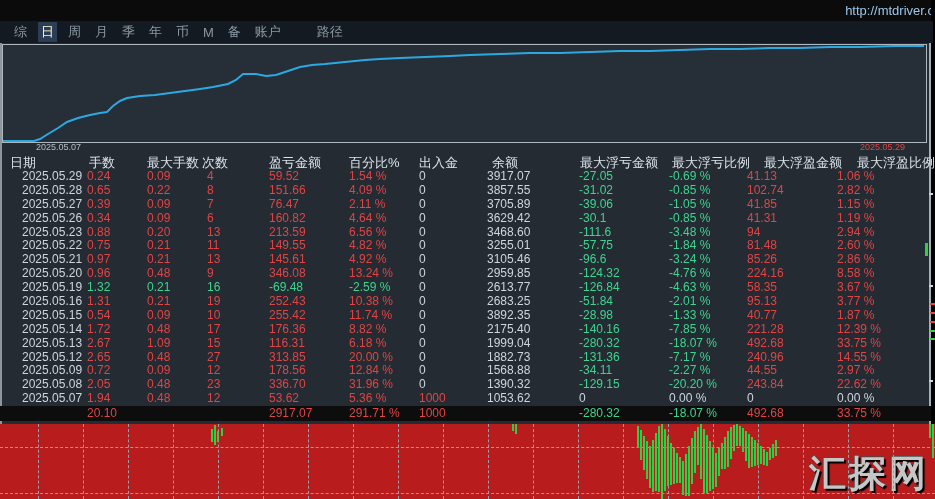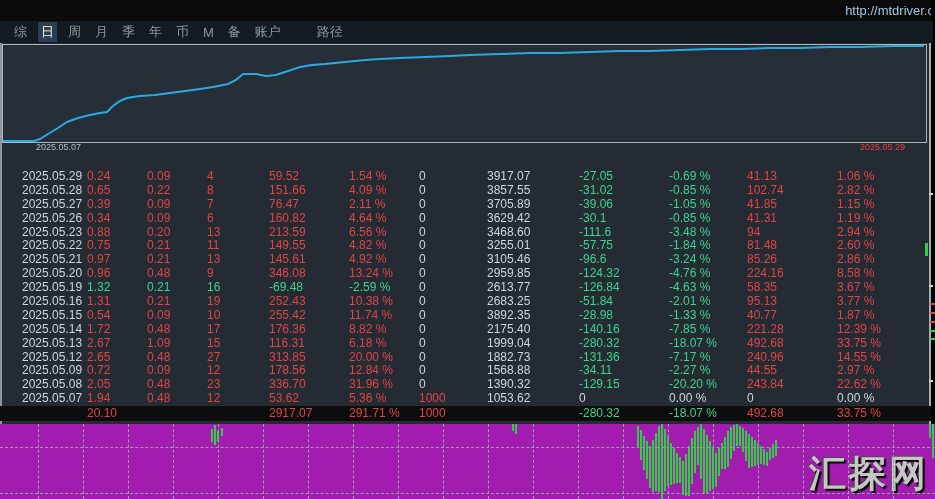--- a/index.html
+++ b/index.html
@@ -38,21 +38,21 @@
   .thead .c0{padding-left:8px}.thead .c1{padding-left:10px}.thead .c2{padding-left:8px}
   .thead .c3{padding-left:3px}.thead .c4{padding-left:8px}.thead .c5{padding-left:8px}
   .thead .c6{padding-left:8px}.thead .c7{padding-left:18px}.thead .c8{padding-left:11px}
   .thead .c9{padding-left:11px}.thead .c10{padding-left:19px}.thead .c11{padding-left:22px}
   .tr .c0{padding-left:20px}.tr .c1{padding-left:8px}.tr .c2{padding-left:8px}
   .tr .c3{padding-left:8px}.tr .c4{padding-left:8px}.tr .c5{padding-left:8px}
   .tr .c6{padding-left:8px}.tr .c7{padding-left:13px}.tr .c8{padding-left:10px}
   .tr .c9{padding-left:8px}.tr .c10{padding-left:2px}.tr .c11{padding-left:2px}
   .total.tr .c0{padding-left:8px;color:var(--neutral);margin-top:38px;}
   
-  .bottom{position:absolute;left:0;top:424px;width:935px;height:75px;background:#a21caf;}
+  .bottom{position:absolute;left:0;top:424px;width:935px;height:75px;background:#b91c1c;}
   .vgrid{position:absolute;top:0;height:75px;width:0;border-left:1px dashed #97a0a8;}
   .hgrid{position:absolute;left:0;width:935px;height:0;border-top:1px dashed #97a0a8;}
   .candle{position:absolute;width:2px;background:var(--candle);}
   .watermark{position:absolute;right:6px;bottom:0px;font-size:37px;font-weight:bold;
              color:#c6c6c6;letter-spacing:3px;text-shadow:2px 2px 1px #000,-1px -1px 0 #4a4a4a;}
   
   .tick{position:absolute;width:4px;height:2px;background:#cfd6dc;}
   .mark-g{position:absolute;background:var(--candle);}
   .mark-r{position:absolute;background:var(--red);}
 </style>
@@ -81,20 +81,34 @@
       </div>
 
     <div class="chart-panel">
       <svg class="curve-svg" width="923" height="97" viewBox="0 0 923 97">
         <polyline id="curve" fill="none" stroke-width="2" points="0,96 31,96 37,94 45,89 55,83 64,77 75,73 87,70 97,68 104,67 110,61 117,56 124,53 137,51 152,50 167,48 182,46 197,44 210,42 225,39 233,35 240,29 253,29 263,31 273,30 285,26 297,22 309,20 322,19 342,17 362,15 377,14 397,13 422,12 447,11 467,10 497,9 527,8 557,8 587,7 617,6 647,6 677,5 707,4 737,4 767,3 797,3 827,2 857,2 892,1 921,1" stroke="#2ba9e3"></polyline>
       </svg>
     </div>
     <span class="cdate l">2025.05.07</span>
     <span class="cdate r">2025.05.29</span>
 
+    <div class="thead grid" id="thead">
+        <div class="c0">日期</div>
+        <div class="c1">手数</div>
+        <div class="c2">最大手数</div>
+        <div class="c3">次数</div>
+        <div class="c4">盈亏金额</div>
+        <div class="c5">百分比%</div>
+        <div class="c6">出入金</div>
+        <div class="c7">余额</div>
+        <div class="c8">最大浮亏金额</div>
+        <div class="c9">最大浮亏比例</div>
+        <div class="c10">最大浮盈金额</div>
+        <div class="c11">最大浮盈比例</div>
+      </div>
     <div class="tbody" id="tbody">
         <div class="tr grid">
           <div class="c0 w">2025.05.29</div>
           <div class="c1 r">0.24</div>
           <div class="c2 r">0.09</div>
           <div class="c3 r">4</div>
           <div class="c4 r">59.52</div>
           <div class="c5 r">1.54 %</div>
           <div class="c6 w">0</div>
           <div class="c7 w">3917.07</div>

